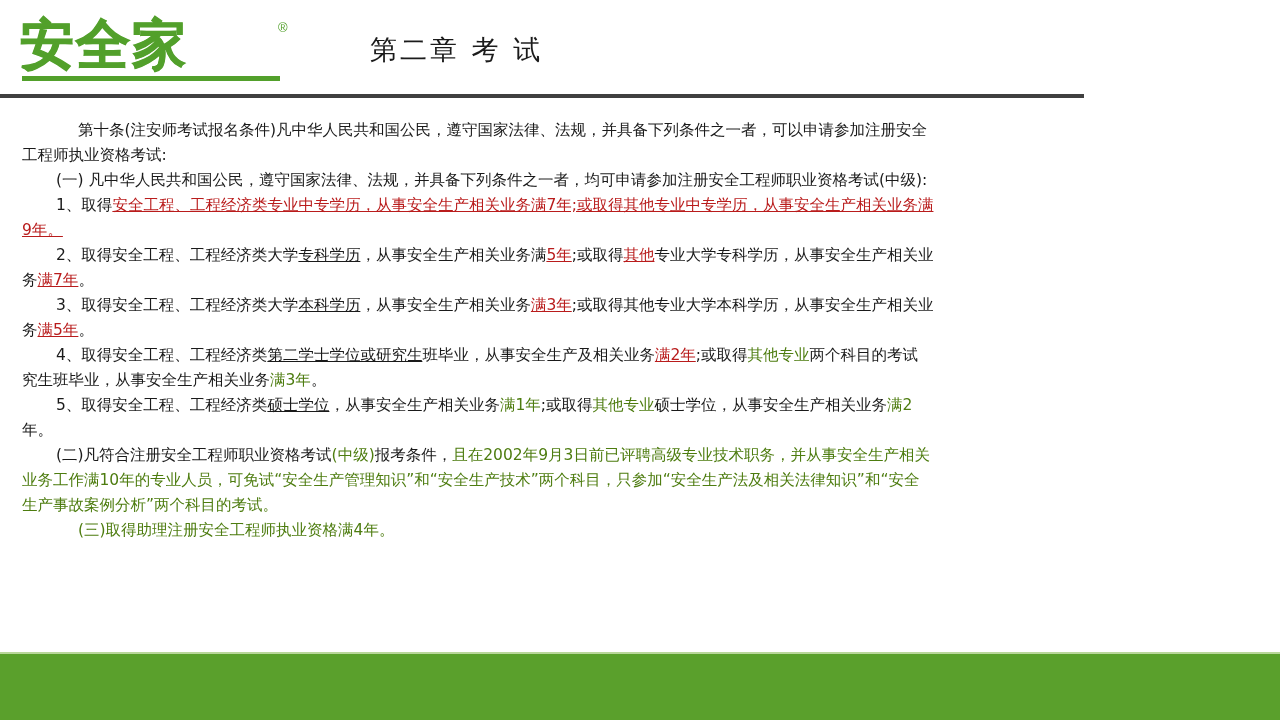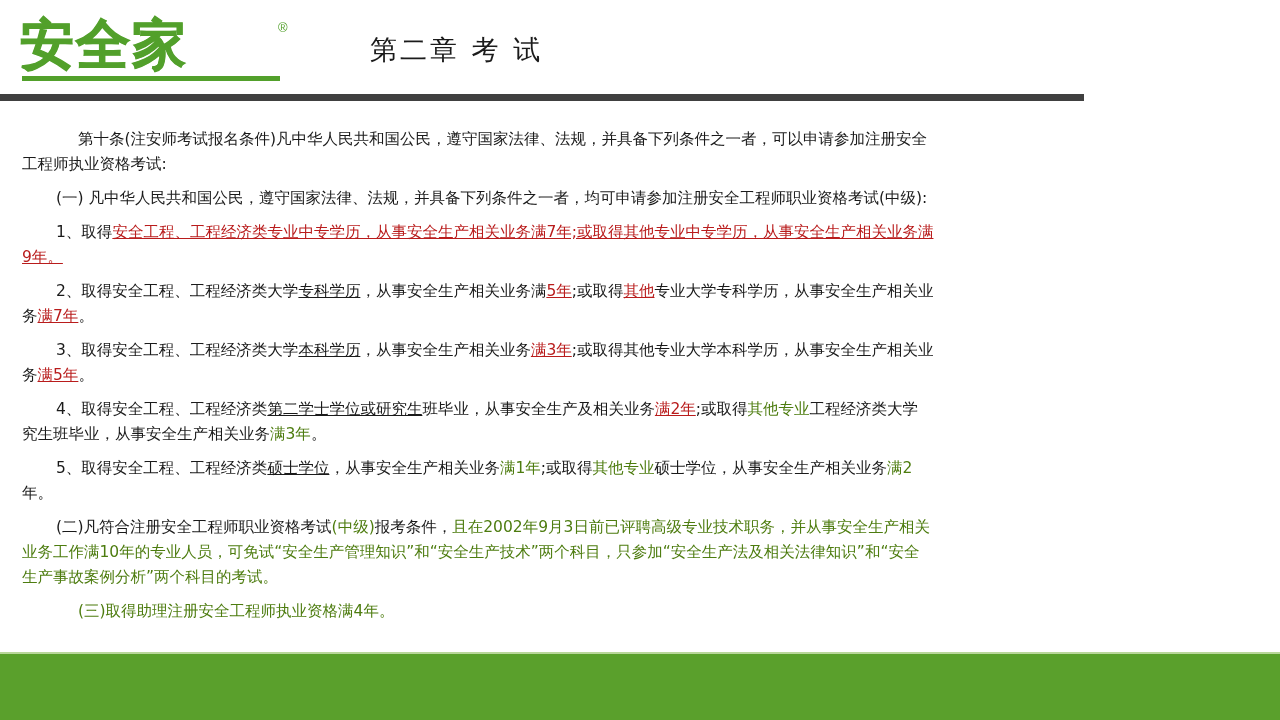--- a/index.html
+++ b/index.html
@@ -15,21 +15,21 @@
     position: relative;
   }
 
   
   .header {
     position: absolute;
     left: 0; top: 0;
     width: 1084px;
     height: 94px;
     background: #ffffff;
-    border-bottom: 7px solid #404040;
+    border-bottom: 4px solid #404040;
   }
   .logo {
     position: absolute;
     left: 20px;
     top: 16px;
     width: 270px;
     height: 64px;
   }
   .logo-text {
     font-family: "DejaVu Sans", sans-serif;
@@ -74,21 +74,21 @@
     left: 22px;
     top: 118px;
     width: 1232px;
     font-family: "DejaVu Sans", "Liberation Sans", sans-serif;
     font-size: 15.5px;
     line-height: 25px;
     color: #1a1a1a;
     text-align: justify;
   }
   .para {
-    margin: 9px 0 0 0;
+    margin: 0 0 0 0;
     text-indent: 0;
   }
   .lead { padding-left: 56px; }
   .red { color: #4d7c0f; }
   .red-u { color: #b91c1c; text-decoration: underline; }
   .blk-u { color: #1a1a1a; text-decoration: underline; }
 
   
   .footer {
     position: absolute;
@@ -139,21 +139,21 @@
     <span style="padding-left:34px">2、取得安全工程、工程经济类大学</span><span class="blk-u">专科学历</span><span>，从事安全生产相关业务满</span><span class="red-u">5年</span><span>;或取得</span><span class="red-u">其他</span><span>专业大学专科学历，从事安全生产相关业</span><br>
     <span>务</span><span class="red-u">满7年</span><span>。</span>
   </p>
 
   <p class="para">
     <span style="padding-left:34px">3、取得安全工程、工程经济类大学</span><span class="blk-u">本科学历</span><span>，从事安全生产相关业务</span><span class="red-u">满3年</span><span>;或取得其他专业大学本科学历，从事安全生产相关业</span><br>
     <span>务</span><span class="red-u">满5年</span><span>。</span>
   </p>
 
   <p class="para">
-    <span style="padding-left:34px">4、取得安全工程、工程经济类</span><span class="blk-u">第二学士学位或研究生</span><span>班毕业，从事安全生产及相关业务</span><span class="red-u">满2年</span><span>;或取得</span><span class="red">其他专业</span><span>工程经济类大学</span><br>
+    <span style="padding-left:34px">4、取得安全工程、工程经济类</span><span class="blk-u">第二学士学位或研究生</span><span>班毕业，从事安全生产及相关业务</span><span class="red-u">满2年</span><span>;或取得</span><span class="red">其他专业</span><span>两个科目的考试</span><br>
     <span>究生班毕业，从事安全生产相关业务</span><span class="red">满3年</span><span>。</span>
   </p>
 
   <p class="para">
     <span style="padding-left:34px">5、取得安全工程、工程经济类</span><span class="blk-u">硕士学位</span><span>，从事安全生产相关业务</span><span class="red">满1年</span><span>;或取得</span><span class="red">其他专业</span><span>硕士学位，从事安全生产相关业务</span><span class="red">满2</span><br>
     <span>年。</span>
   </p>
 
 
   <p class="para">

